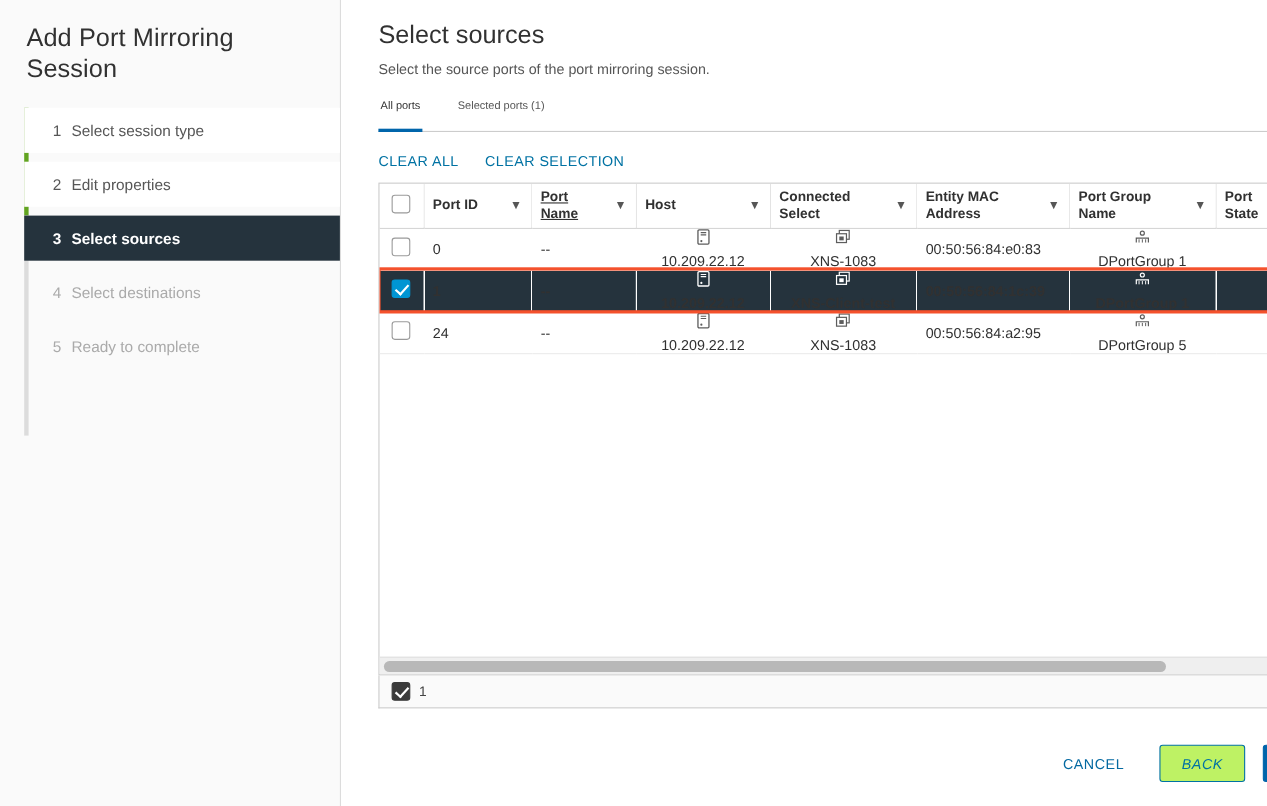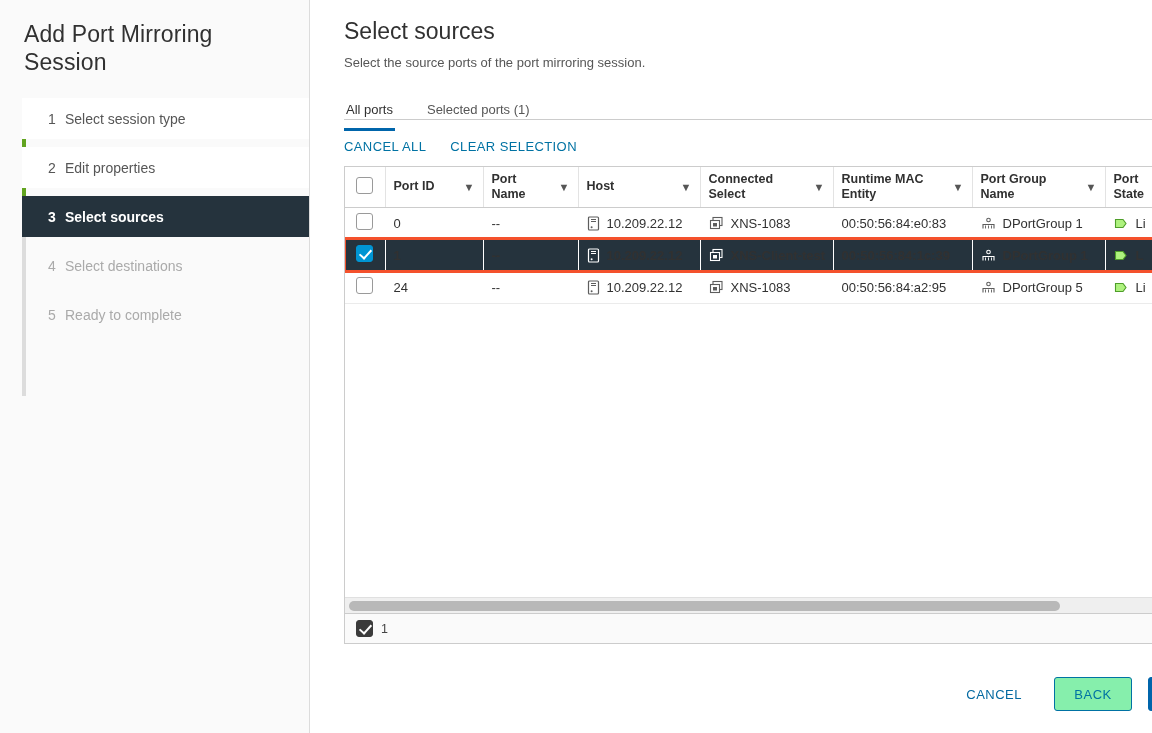--- a/index.html
+++ b/index.html
@@ -86,28 +86,28 @@
   }
 
   
   .tabs {
     display: flex;
     margin: 20px 0 0 10px;
     border-bottom: 1px solid #cccccc;
     height: 30px;
   }
   .tab {
-    font-size: 13px;
+    font-size: 10px;
     color: #565656;
     padding: 0 2px 8px 2px;
     margin-right: 30px;
     cursor: pointer;
     border-bottom: 3px solid transparent;
     position: relative;
-    top: 12px;
+    top: 1px;
   }
   .tab.active { color: #313131; border-bottom-color: #0065ab; }
 
   
   .table-actions {
     display: flex;
     gap: 24px;
     margin: 14px 0 8px 10px;
     height: 24px;
     align-items: center;
@@ -166,21 +166,21 @@
   tr.row-selected td {
     background: #25333d;
     color: #ffffff;
     font-weight: bold;
     border-bottom-color: #25333d;
   }
   tr.row-selected {
     outline: 3px solid #f4512c;
     outline-offset: -1px;
   }
-  .cell-flex { display: flex; align-items: center; gap: 7px; }
+  .cell-flex { display: flex; align-items: center; gap: 7px; flex-direction: column; }
 
   
   .cb {
     width: 17px; height: 17px;
     border: 1px solid #9a9a9a;
     border-radius: 3px;
     background: #ffffff;
     display: inline-block;
     cursor: pointer;
   }
@@ -254,21 +254,21 @@
     height: 34px;
     min-width: 78px;
     border-radius: 3px;
     font-size: 13px;
     letter-spacing: .5px;
     display: flex; align-items: center; justify-content: center;
     cursor: pointer;
     padding: 0 16px;
   }
   .btn-flat { color: #0369a1; background: transparent; border: none; }
-  .btn-outline { color: #0072a3; background: #86efac; border: 1px solid #0072a3; }
+  .btn-outline { color: #0072a3; background: #bef264; border: 1px solid #0072a3; font-style: italic; }
   .btn-primary { color: #ffffff; background: #0065ab; border: 1px solid #0065ab; }
 
   svg { display: block; }
 </style>
 </head>
 <body>
 
 <div class="wizard">
 
   <div class="sidebar">
@@ -311,21 +311,21 @@
       <div class="panel-title">Select sources</div>
       <div class="panel-sub">Select the source ports of the port mirroring session.</div>
     </div>
 
     <div class="tabs">
       <div class="tab active">All ports</div>
       <div class="tab">Selected ports (1)</div>
     </div>
 
     <div class="table-actions">
-      <div class="act-link">CANCEL ALL</div>
+      <div class="act-link">CLEAR ALL</div>
       <div class="act-link">CLEAR SELECTION</div>
     </div>
 
     <div class="grid-wrap">
       <table class="grid">
         <colgroup>
           <col style="width:40px">
           <col style="width:98px">
           <col style="width:95px">
           <col style="width:122px">
@@ -340,39 +340,39 @@
               <span class="cb"></span>
             </th>
             <th>
               <div class="th-inner">
                 <span class="th-text">Port ID</span>
                 <span class="filter-icon">▼</span>
               </div>
             </th>
             <th>
               <div class="th-inner">
-                <span class="th-text" style="display:inline-block;width:44px;">Port Name</span>
+                <span class="th-text" style="display:inline-block;width:44px;text-decoration:underline;">Port Name</span>
                 <span class="filter-icon">▼</span>
               </div>
             </th>
             <th>
               <div class="th-inner">
                 <span class="th-text">Host</span>
                 <span class="filter-icon">▼</span>
               </div>
             </th>
             <th>
               <div class="th-inner">
                 <span class="th-text" style="display:inline-block;width:80px;">Connected Select</span>
                 <span class="filter-icon">▼</span>
               </div>
             </th>
             <th>
               <div class="th-inner">
-                <span class="th-text" style="display:inline-block;width:92px;">Runtime MAC Entity</span>
+                <span class="th-text" style="display:inline-block;width:92px;">Entity MAC Address</span>
                 <span class="filter-icon">▼</span>
               </div>
             </th>
             <th>
               <div class="th-inner">
                 <span class="th-text" style="display:inline-block;width:84px;">Port Group Name</span>
                 <span class="filter-icon">▼</span>
               </div>
             </th>
             <th>

